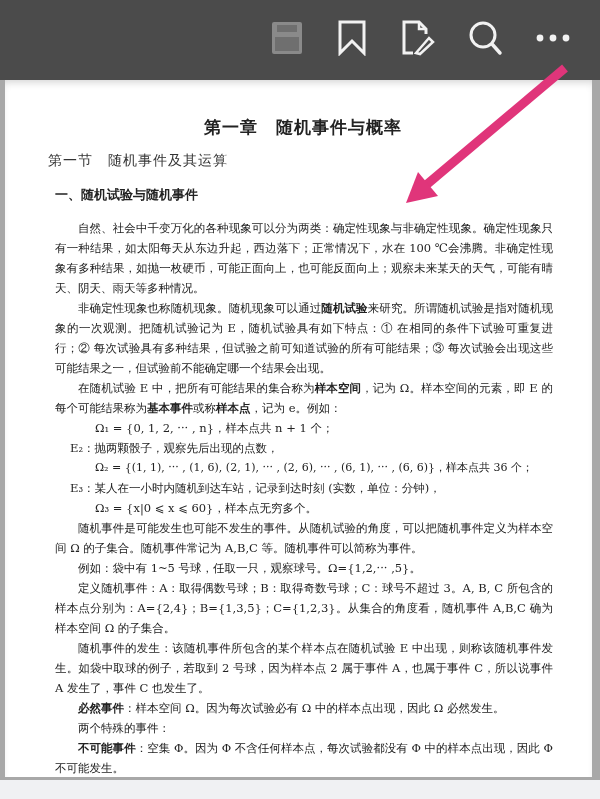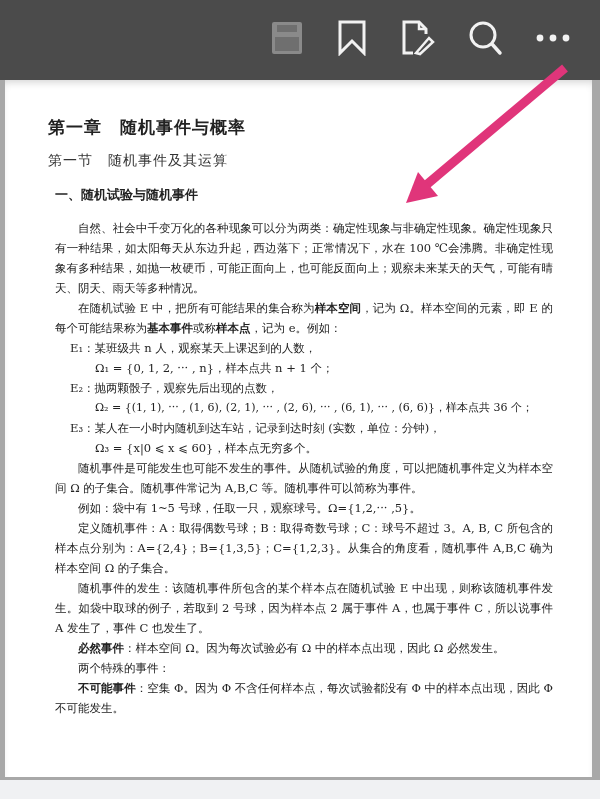--- a/index.html
+++ b/index.html
@@ -19,21 +19,21 @@
   }
   .page {
     position: absolute; left: 5px; top: 0; width: 587px; height: 697px;
     background: #ffffff;
     box-shadow: inset 0 6px 8px -4px rgba(0,0,0,0.18);
   }
   .footer-strip { position: absolute; left: 0; top: 780px; width: 600px; height: 19px; background: #f0f1f3; }
 
   .doc { position: absolute; left: 43px; top: 0; width: 510px; color: #1f1f1f; }
   .chapter-title {
-    position: absolute; left: 0; width: 510px; top: 36px; 
+    position: absolute; left: 0; width: 510px; top: 36px; text-align: center;
     font-family: "DejaVu Sans", "Liberation Sans", sans-serif;
     font-weight: bold; font-size: 17px; letter-spacing: 1px; color: #222;
     word-spacing: 14px;
   }
   .section-title {
     position: absolute; left: 0; width: 510px; top: 72px; text-align: left;
     font-size: 14px; color: #333; letter-spacing: 1px;
   }
   .subheading {
     position: absolute; left: 7px; top: 106px;
@@ -91,22 +91,22 @@
 
 <div class="viewer">
   <div class="page">
     <div class="doc">
       <div class="chapter-title">第一章　随机事件与概率</div>
       <div class="section-title">第一节　随机事件及其运算</div>
       <div class="subheading">一、随机试验与随机事件</div>
 
       <div class="body-text">
         <p class="p">自然、社会中千变万化的各种现象可以分为两类：确定性现象与非确定性现象。确定性现象只有一种结果，如太阳每天从东边升起，西边落下；正常情况下，水在 100 ℃会沸腾。非确定性现象有多种结果，如抛一枚硬币，可能正面向上，也可能反面向上；观察未来某天的天气，可能有晴天、阴天、雨天等多种情况。</p>
+        <p class="p"><span>非确定性现象也称随机现象。随机现象可以通过</span><span class="b">随机试验</span><span>来研究。所谓随机试验是指对随机现象的一次观测。把随机试验记为 E，随机试验具有如下特点：① 在相同的条件下试验可重复进行；② 每次试验具有多种结果，但试验之前可知道试验的所有可能结果；③ 每次试验会出现这些可能结果之一，但试验前不能确定哪一个结果会出现。</span></p>
         <p class="p"><span>在随机试验 E 中，把所有可能结果的集合称为</span><span class="b">样本空间</span><span>，记为 Ω。样本空间的元素，即 E 的每个可能结果称为</span><span class="b">基本事件</span><span>或称</span><span class="b">样本点</span><span>，记为 e。例如：</span></p>
-        <p class="ex-item">E₁：某班级共 n 人，观察某天上课迟到的人数，</p>
         <p class="ex-omega">Ω₁ = {0, 1, 2, ··· , n}，样本点共 n + 1 个；</p>
         <p class="ex-item">E₂：抛两颗骰子，观察先后出现的点数，</p>
         <p class="ex-omega" style="font-size:11px; white-space:nowrap;">Ω₂ = {(1, 1), ··· , (1, 6), (2, 1), ··· , (2, 6), ··· , (6, 1), ··· , (6, 6)}，样本点共 36 个；</p>
         <p class="ex-item">E₃：某人在一小时内随机到达车站，记录到达时刻 (实数，单位：分钟)，</p>
         <p class="ex-omega">Ω₃ = {x|0 ⩽ x ⩽ 60}，样本点无穷多个。</p>
         <p class="p">随机事件是可能发生也可能不发生的事件。从随机试验的角度，可以把随机事件定义为样本空间 Ω 的子集合。随机事件常记为 A,B,C 等。随机事件可以简称为事件。</p>
         <p class="p">例如：袋中有 1~5 号球，任取一只，观察球号。Ω={1,2,··· ,5}。</p>
         <p class="p">定义随机事件：A：取得偶数号球；B：取得奇数号球；C：球号不超过 3。A, B, C 所包含的样本点分别为：A={2,4}；B={1,3,5}；C={1,2,3}。从集合的角度看，随机事件 A,B,C 确为样本空间 Ω 的子集合。</p>
         <p class="p">随机事件的发生：该随机事件所包含的某个样本点在随机试验 E 中出现，则称该随机事件发生。如袋中取球的例子，若取到 2 号球，因为样本点 2 属于事件 A，也属于事件 C，所以说事件 A 发生了，事件 C 也发生了。</p>
         <p class="p"><span class="b">必然事件</span><span>：样本空间 Ω。因为每次试验必有 Ω 中的样本点出现，因此 Ω 必然发生。</span></p>

